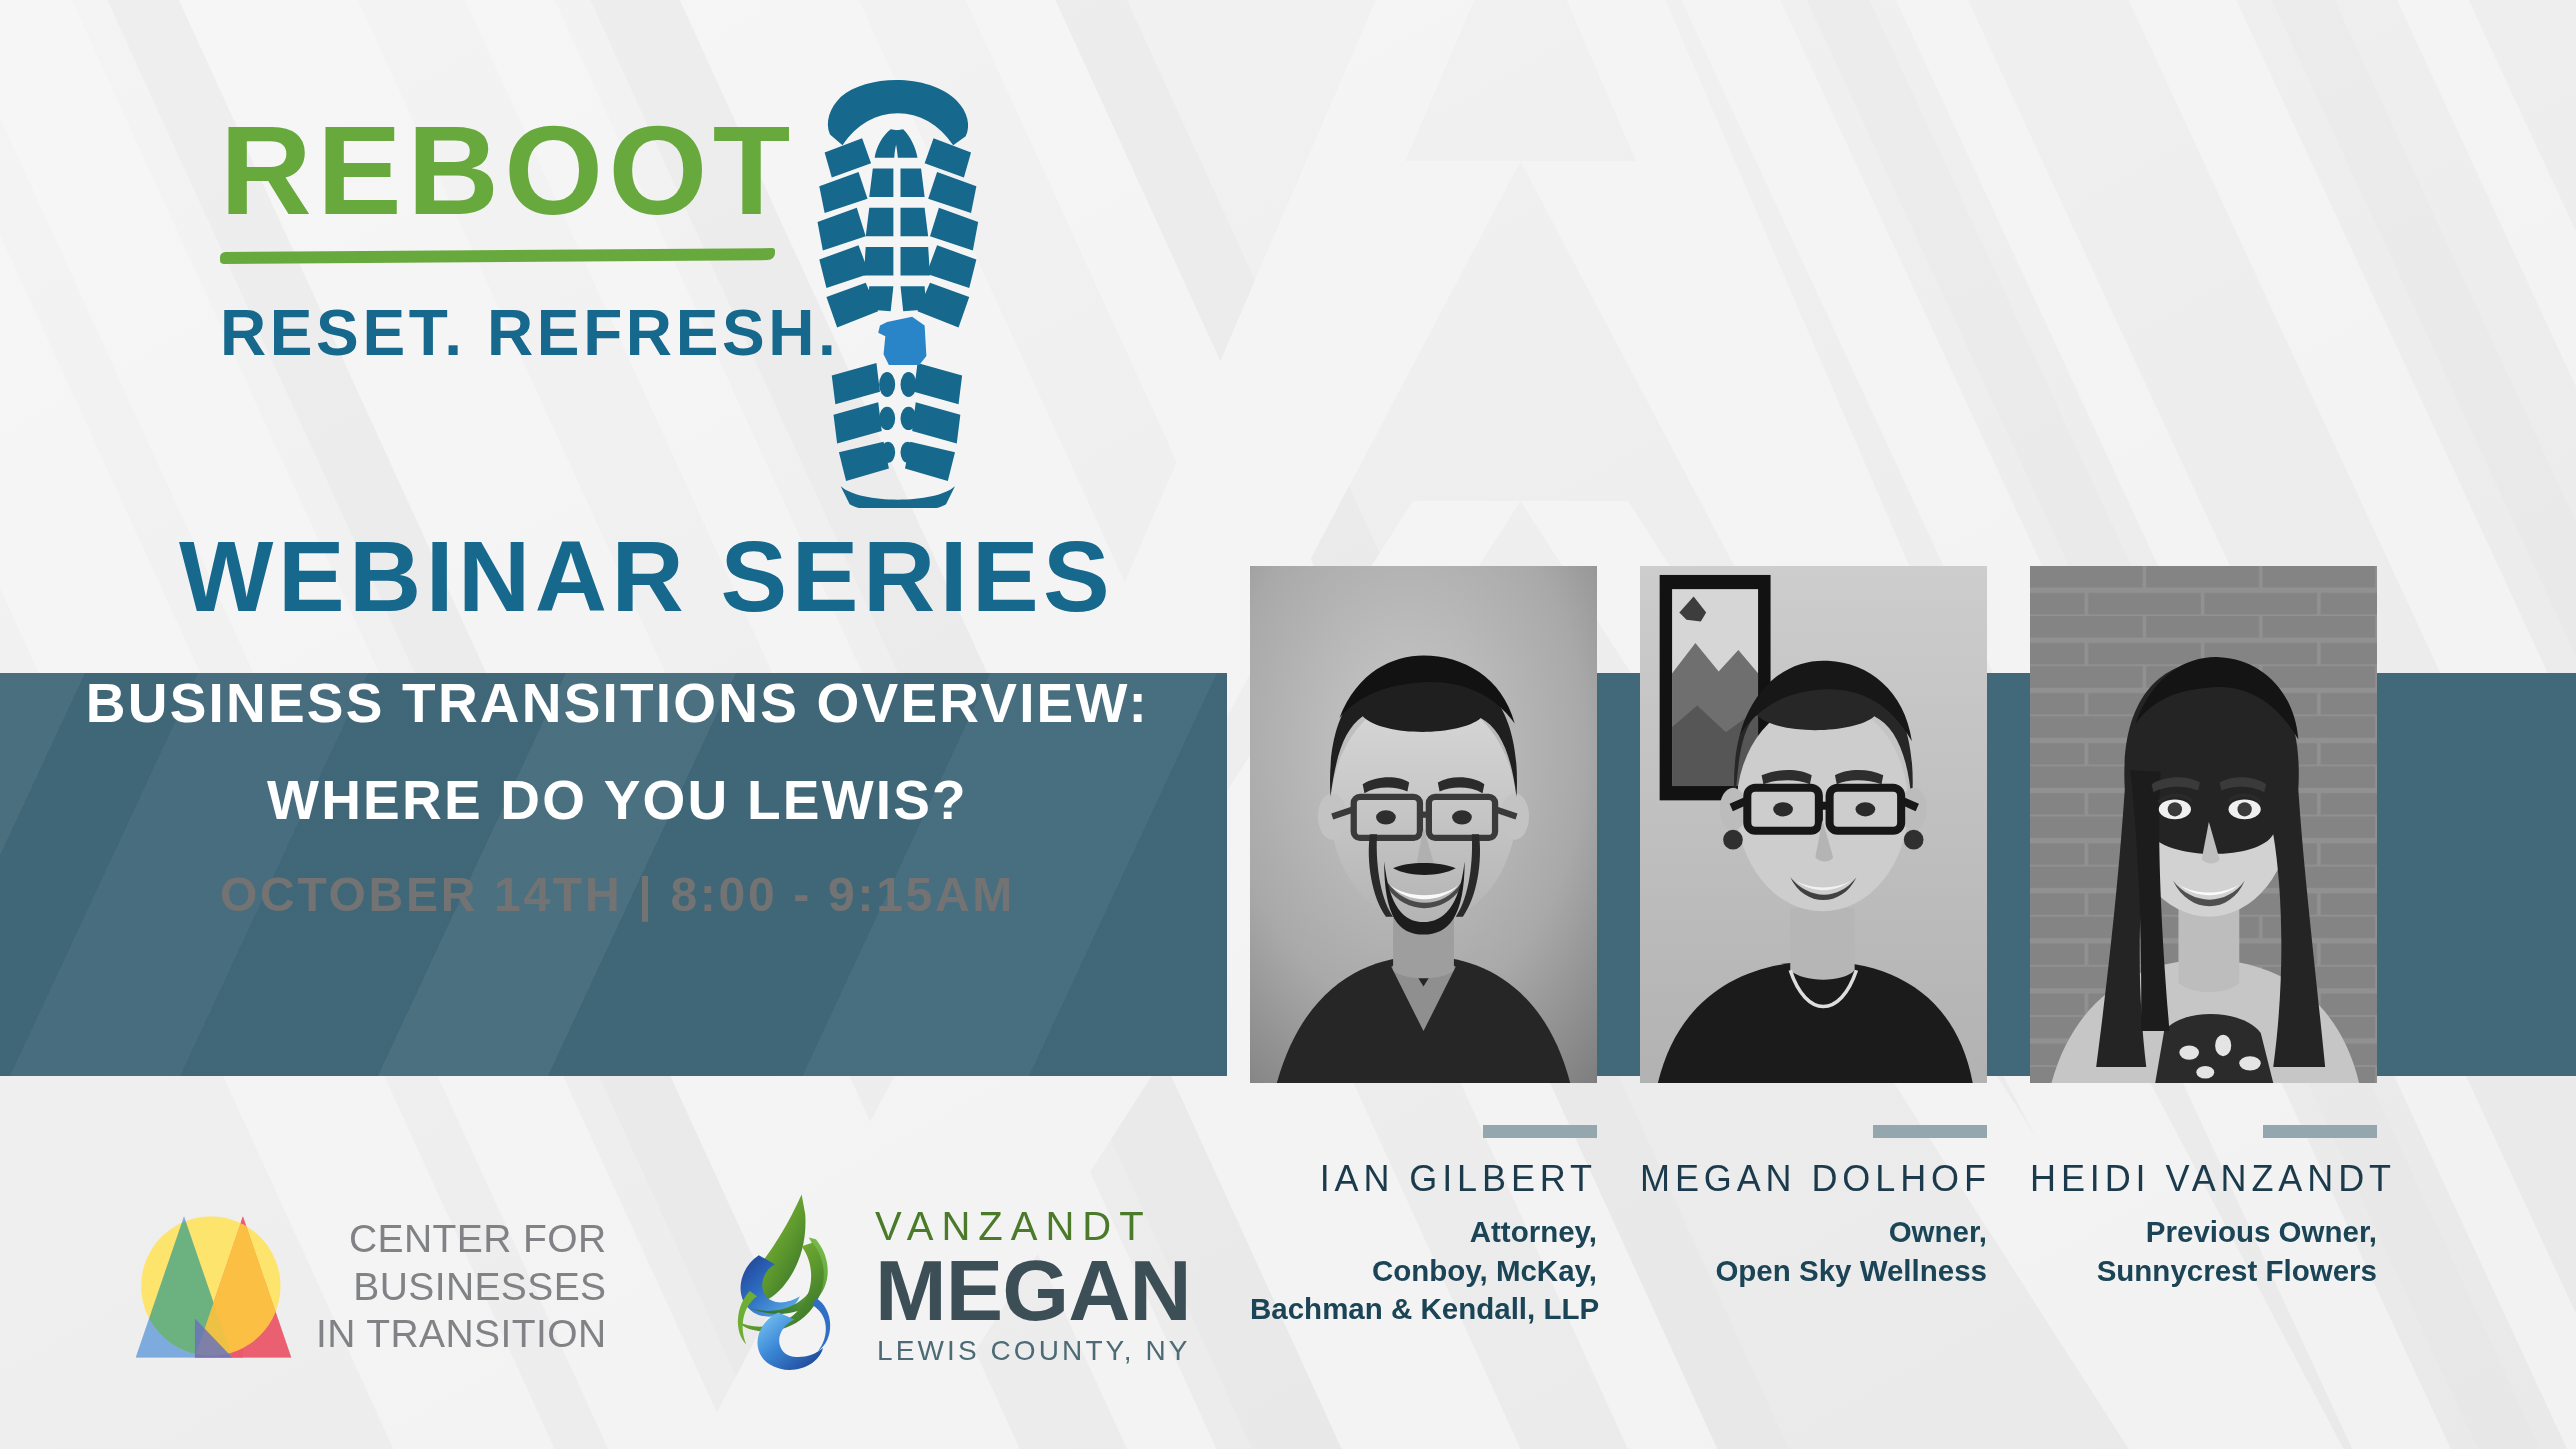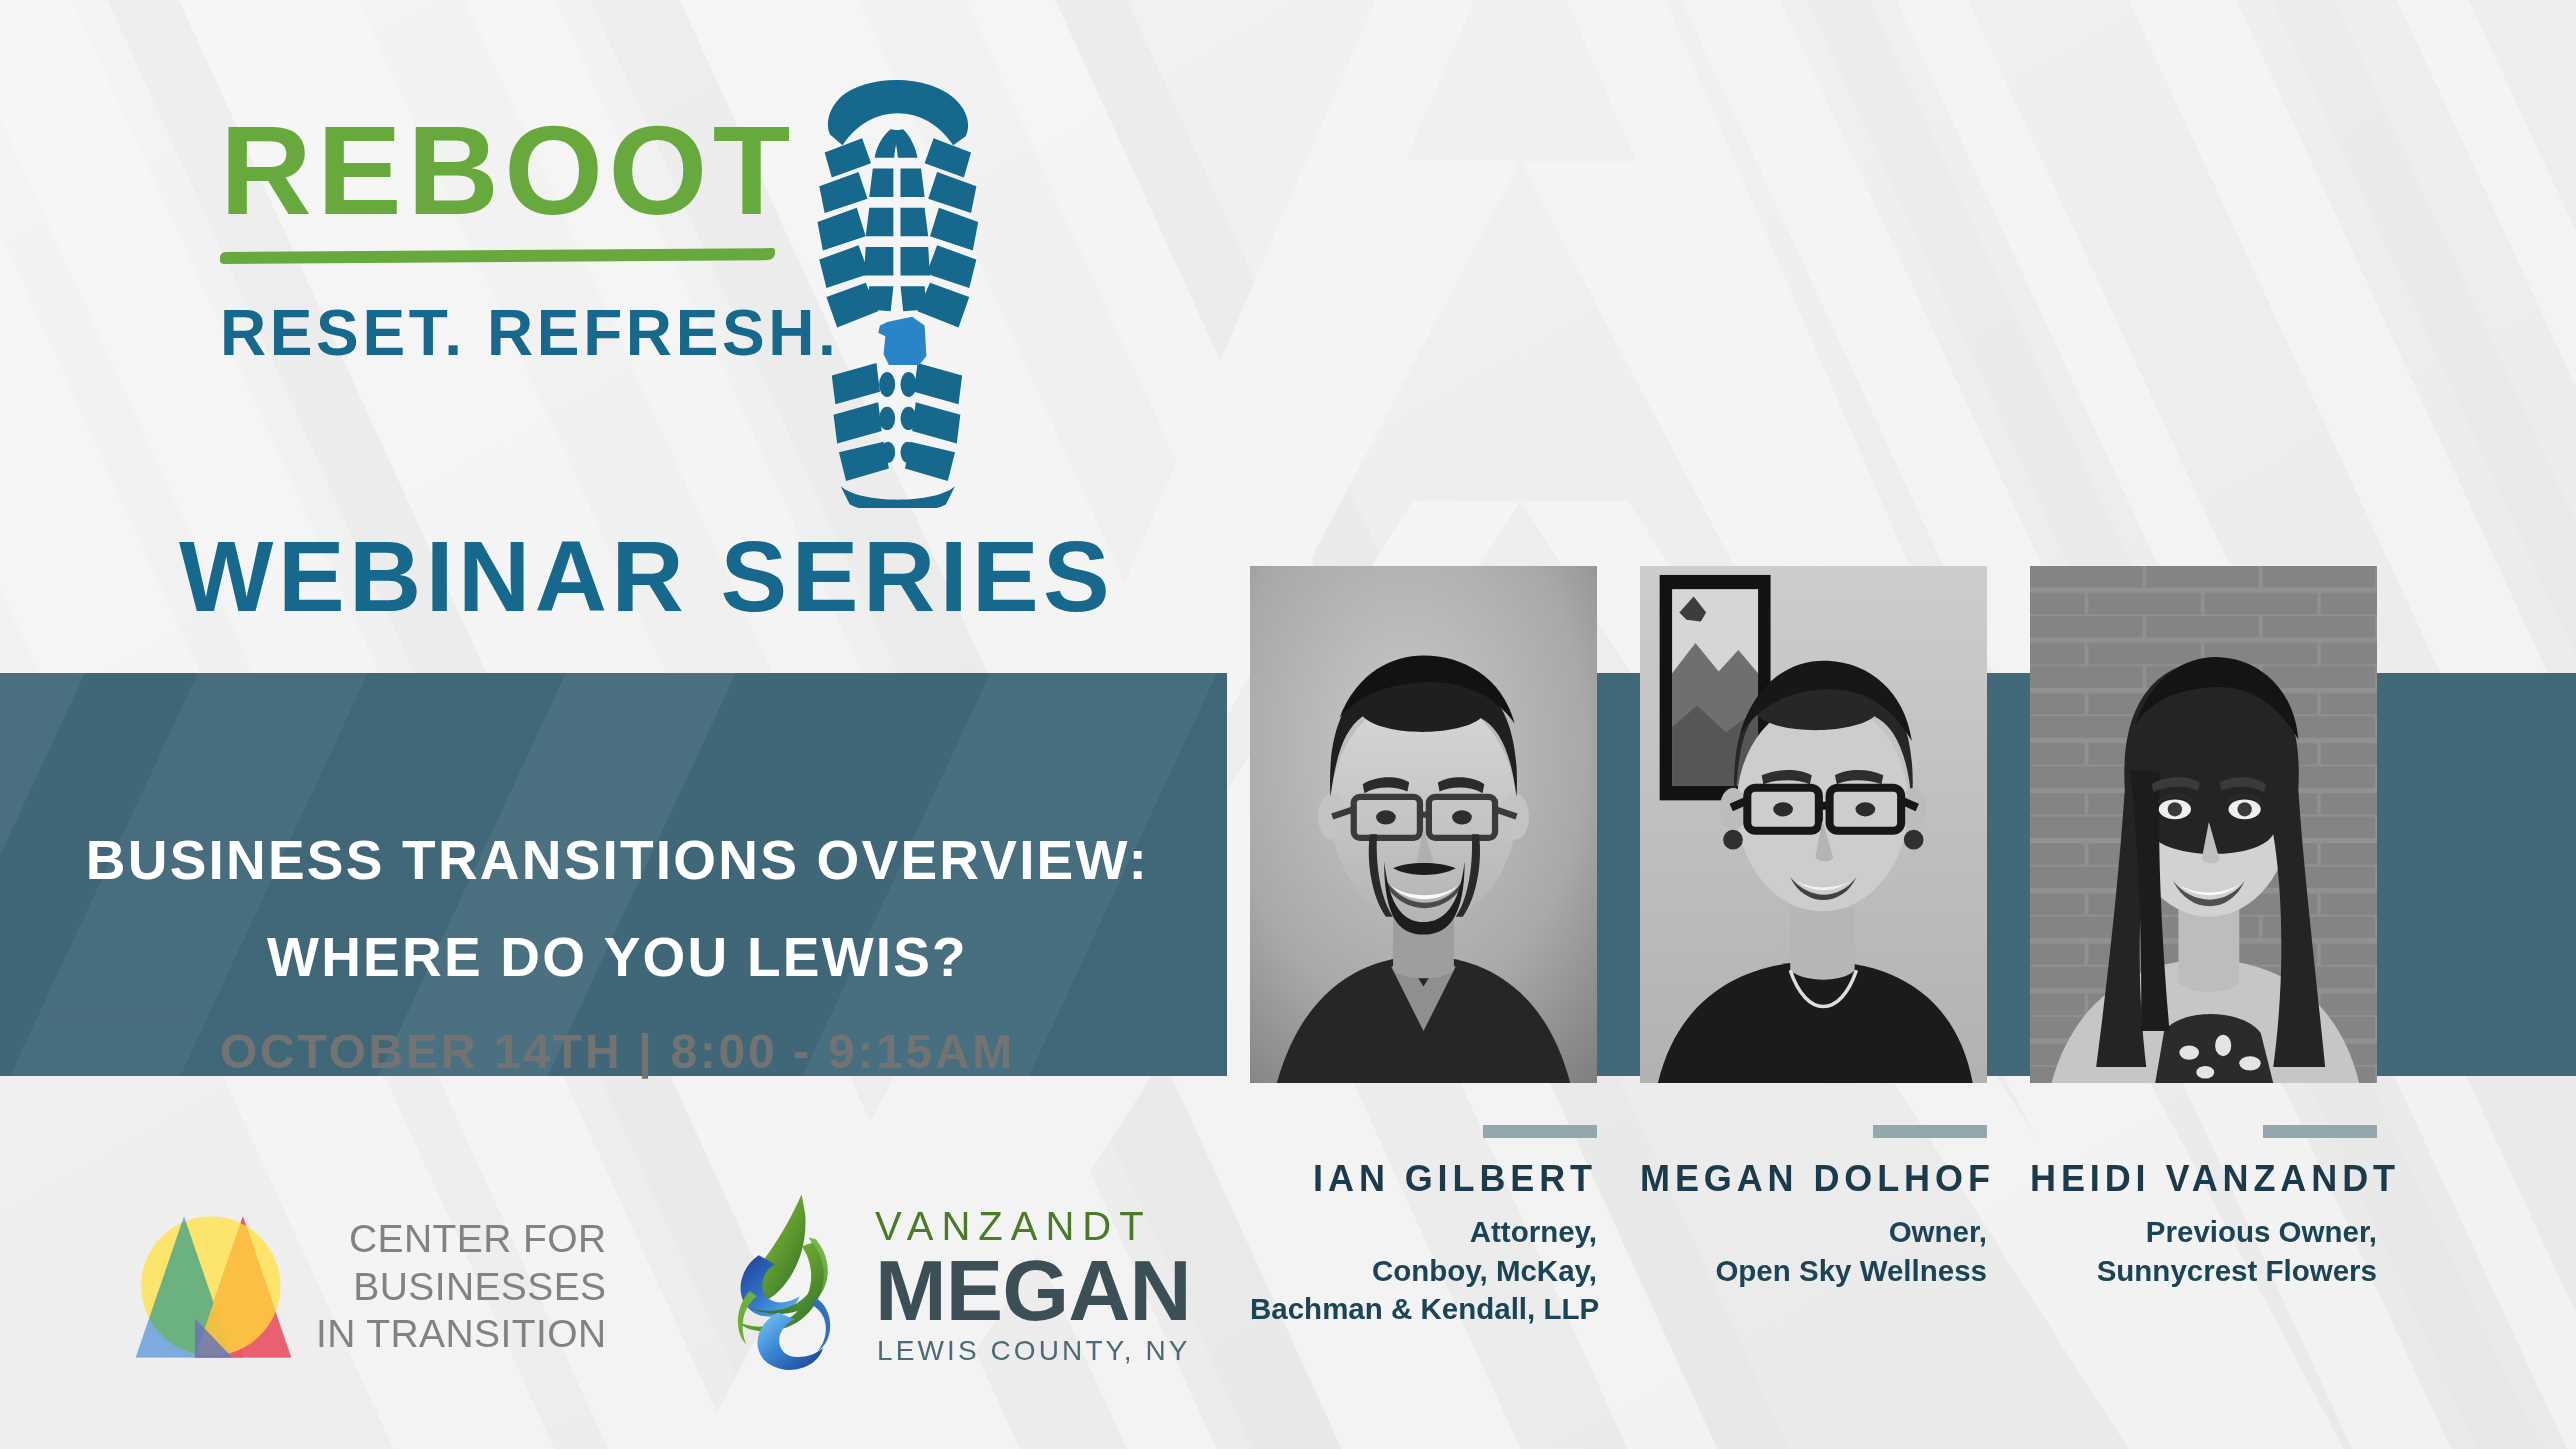--- a/index.html
+++ b/index.html
@@ -91,21 +91,21 @@
     font-weight:700;
     color:#16688c;
     letter-spacing:4.5px;
     line-height:1;
     white-space:nowrap;
     z-index:4;
   }
 
   
   .band-text { position:absolute; left:0; top:673px; width:1227px; height:403px; z-index:3;
-    display:flex; flex-direction:column; align-items:center; justify-content:flex-end;padding-left:8px; }
+    display:flex; flex-direction:column; align-items:center; justify-content:flex-start;padding-left:8px; }
   .band-title-1 {
     font-size:55px; font-weight:700; color:#ffffff;
     letter-spacing:2.2px; white-space:nowrap; line-height:1.1;
   }
   .band-title-2 {
     font-size:55px; font-weight:700; color:#ffffff;
     letter-spacing:2.2px; white-space:nowrap; line-height:1.1;
     margin-top:36px;
   }
   .band-date {
@@ -129,21 +129,21 @@
   .speakers { position:absolute; left:1250px; top:1125px; z-index:6; display:flex; gap:43px; }
   .speaker { width:347px; text-align:right; }
   .accent-bar {
     width:114px; height:13.4px;
     background:#94a7af;
     margin-left:auto;
     margin-bottom:23px;
   }
   .speaker-name {
     font-size:36px;
-    font-weight:700;
+    font-weight:400;
     color:#1b3a4b;
     letter-spacing:4.9px;
     line-height:1;
     white-space:nowrap;
   }
   .speaker-role {
     margin-top:16px;
     font-size:29.5px;
     font-weight:700;
     color:#1b4556;

